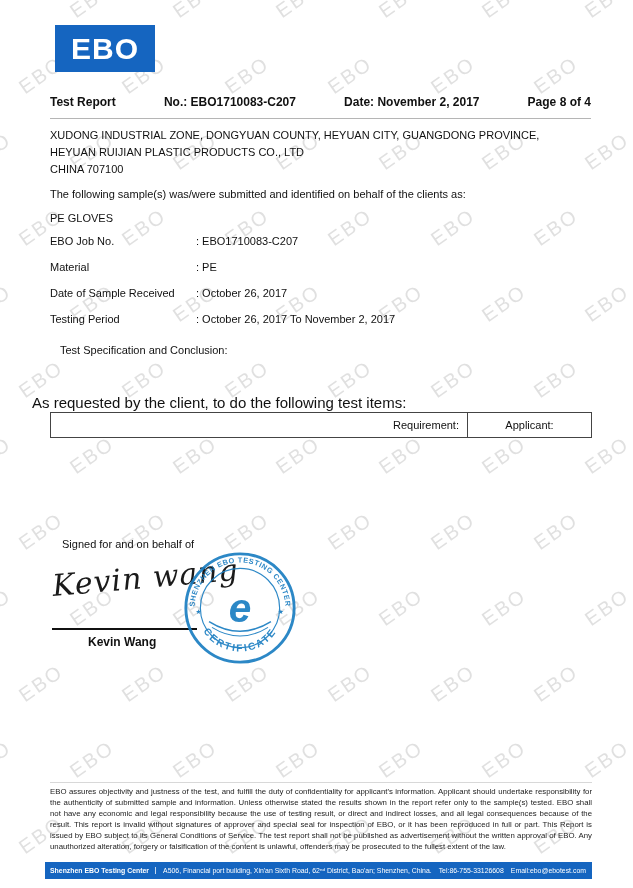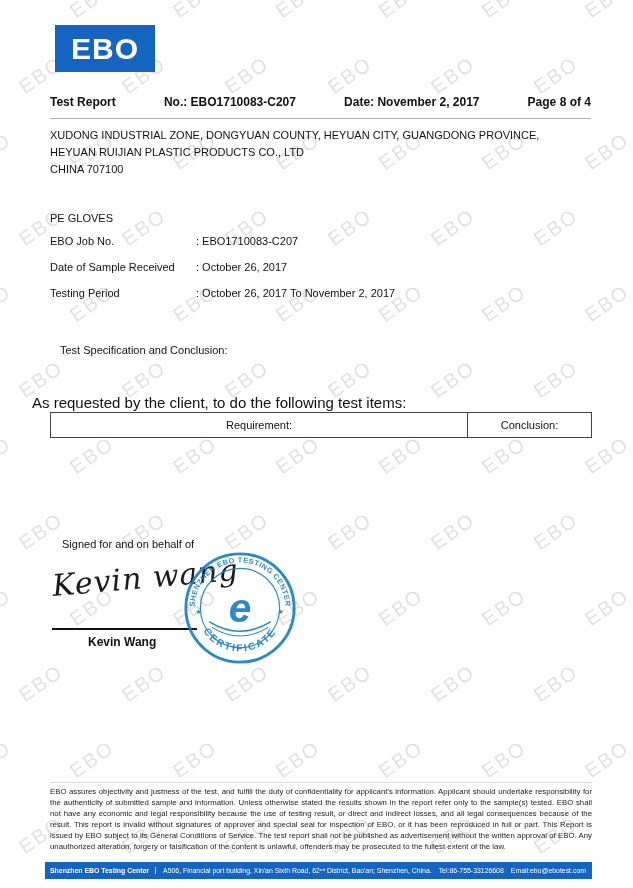--- a/index.html
+++ b/index.html
@@ -51,21 +51,21 @@
   .test-spec { position:absolute; left:60px; top:344px; font-size:11px; }
   .request-line { position:absolute; left:32px; top:394px; font-size:15px; }
 
   .test-table {
     position:absolute; left:50px; top:412px; width:542px;
     border-collapse:collapse; font-size:11px;
   }
   .test-table td {
     border:1px solid #444; padding:6px 8px; background:rgba(255,255,255,0.6);
   }
-  .test-table .col-req { width:400px; text-align:center;border-radius:11px; }
+  .test-table .col-req { width:400px; text-align:right;border-radius:11px; }
   .test-table .col-con { text-align:center; }
 
   .signed-line { position:absolute; left:62px; top:538px; font-size:11px; }
 
   .signature-block { position:absolute; left:52px; top:560px; width:150px; }
   .handwriting {
     font-family:"DejaVu Serif", serif; font-style:italic;
     font-size:30px; color:#1a1a1a; transform:rotate(-5deg);
     display:inline-block; white-space:nowrap; letter-spacing:1px;
   }
@@ -198,45 +198,50 @@
       <span>Date: November 2, 2017</span>
       <span>Page 8 of 4</span>
     </div>
 
     <div class="client-block">
       <div>XUDONG INDUSTRIAL ZONE, DONGYUAN COUNTY, HEYUAN CITY, GUANGDONG PROVINCE,</div>
       <div>HEYUAN RUIJIAN PLASTIC PRODUCTS CO., LTD</div>
       <div>CHINA 707100</div>
     </div>
 
+    <div class="sample-intro">The following sample(s) was/were submitted and identified on behalf of the clients as:</div>
     <div class="sample-name">PE GLOVES</div>
 
     <div class="details">
       <div class="detail-row">
         <span class="detail-label">EBO Job No.</span>
         <span class="detail-value">: EBO1710083-C207</span>
+      </div>
+      <div class="detail-row">
+        <span class="detail-label">Material</span>
+        <span class="detail-value">: PE</span>
       </div>
       <div class="detail-row">
         <span class="detail-label">Date of Sample Received</span>
         <span class="detail-value">: October 26, 2017</span>
       </div>
       <div class="detail-row">
         <span class="detail-label">Testing Period</span>
         <span class="detail-value">: October 26, 2017 To November 2, 2017</span>
       </div>
     </div>
 
     <div class="test-spec">Test Specification and Conclusion:</div>
     <div class="request-line">As requested by the client, to do the following test items:</div>
 
     <table class="test-table">
       <tbody>
           <tr>
         <td class="col-req">Requirement:</td>
-        <td class="col-con">Conclusion:</td>
+        <td class="col-con">Applicant:</td>
       </tr>
     </tbody>
       </table>
 
     <div class="signed-line">Signed for and on behalf of</div>
 
     <div class="signature-block">
       <span class="handwriting">Kevin wang</span>
     </div>
     <div class="sig-line"></div>

